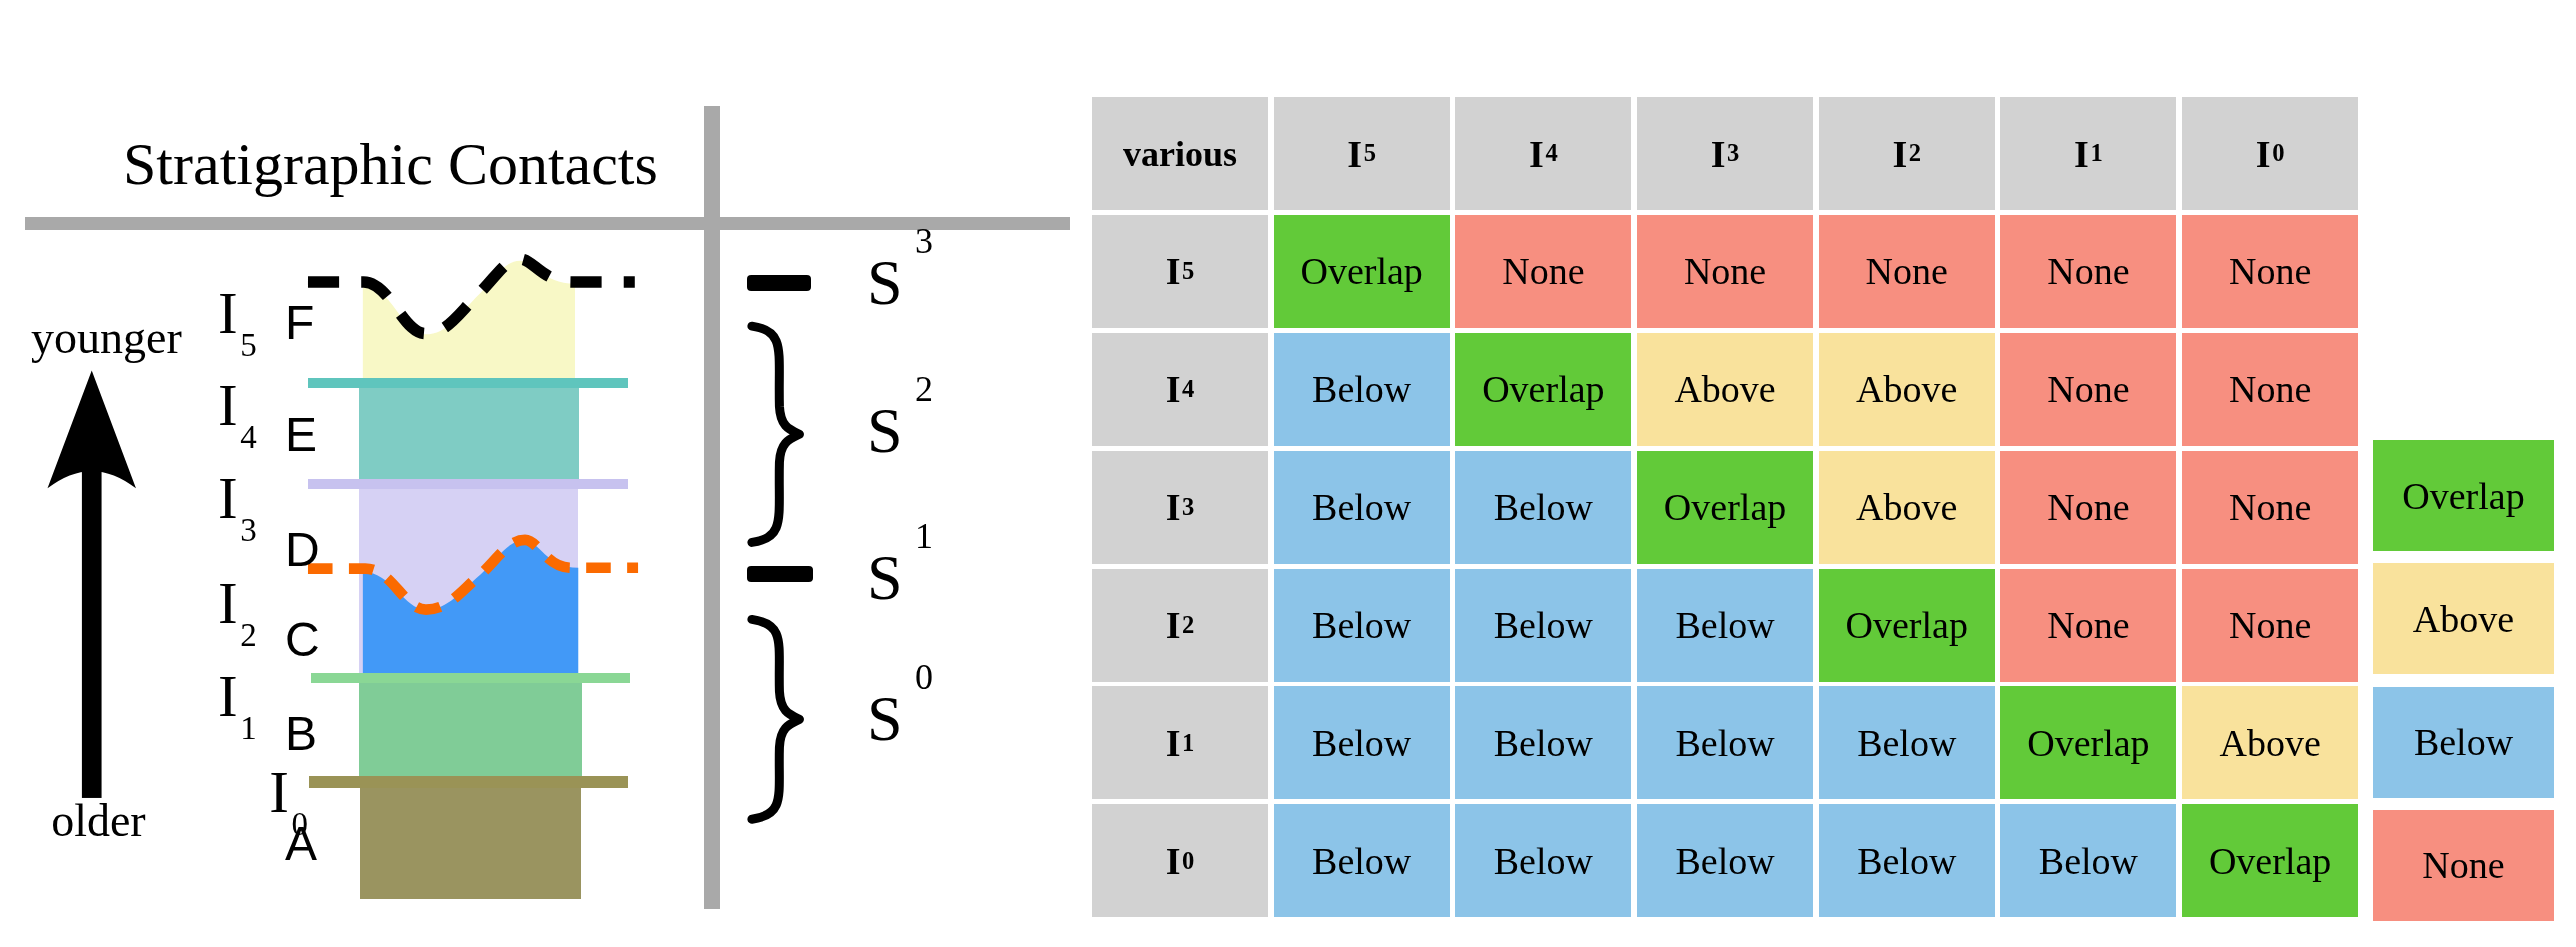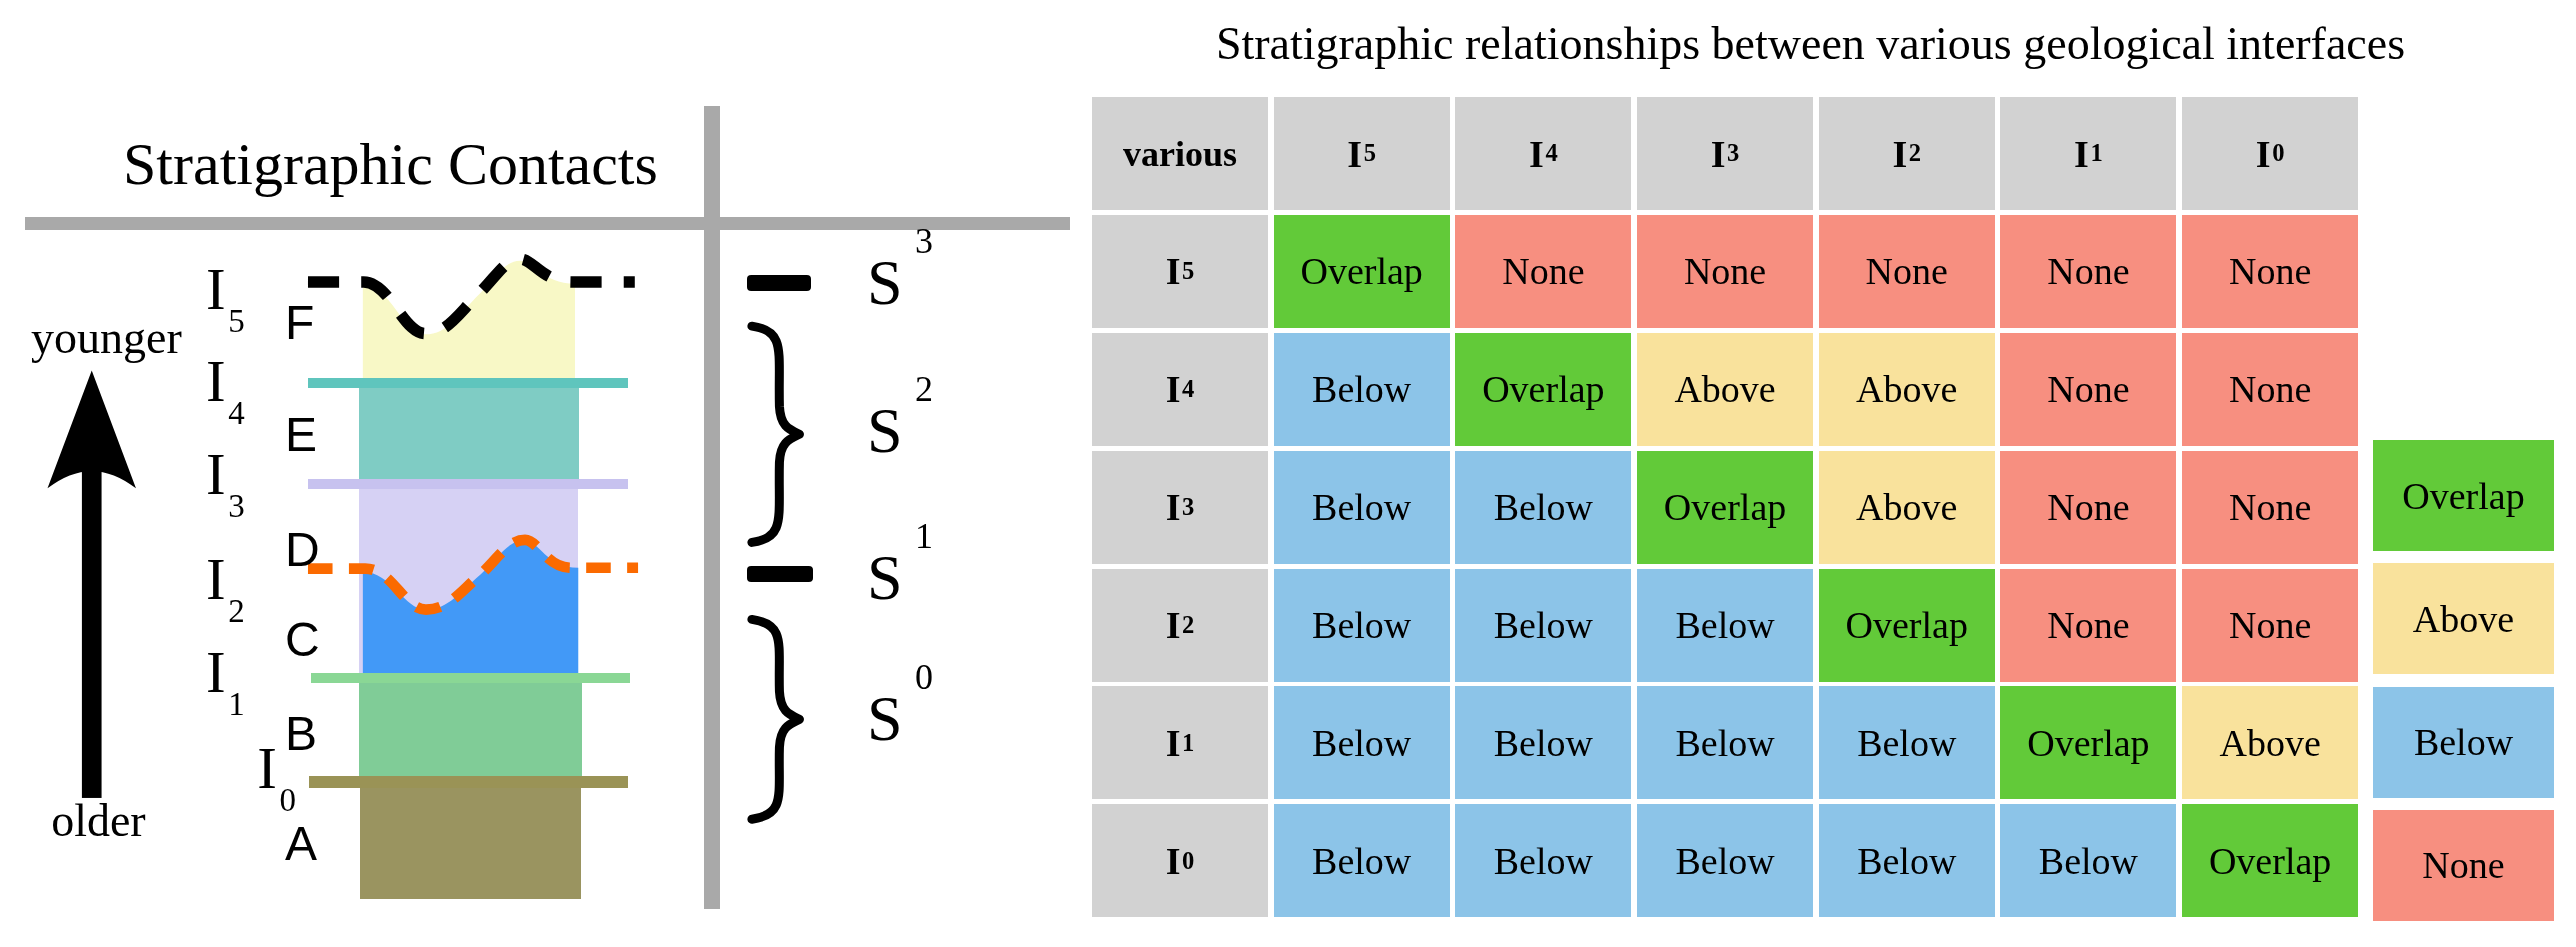--- a/index.html
+++ b/index.html
@@ -25,21 +25,21 @@
   .lyE{left:359px;top:388px;width:220px;height:91px;}
   .lyD{left:359px;top:489px;width:219px;height:186px;}
   .lyB{left:359px;top:683px;width:223px;height:93px;}
   .lyA{left:360px;top:787px;width:221px;height:112px;}
   .ct{position:absolute;z-index:4;}
   .ctI4{left:308px;top:378px;width:320px;height:9.8px;}
   .ctI3{left:308px;top:479px;width:320px;height:9.8px;}
   .ctI1{left:311px;top:673px;width:319px;height:9.8px;}
   .ctI0{left:309px;top:776px;width:319px;height:11.5px;}
 
-  .il{position:absolute;left:206px;width:90px;font-size:59px;line-height:1;z-index:5;}
+  .il{position:absolute;left:218px;width:90px;font-size:59px;line-height:1;z-index:5;margin-top:24px;}
   .il .sub{font-size:33px;vertical-align:-23px;margin-left:2.5px;}
   .il0{top:260px;} .il1{top:352px;} .il2{top:445px;} .il3{top:550px;} .il4{top:643px;} .il5{top:739px;text-align:right;}
 
   .ll{position:absolute;left:285px;width:49px;font-size:48px;line-height:1;z-index:5;}
   .ll0{top:299px;} .ll1{top:411px;} .ll2{top:526px;} .ll3{top:616px;} .ll4{top:710px;} .ll5{top:820px;}
 
   
   .pfdash{position:absolute;background:#000;border-radius:4.1px;z-index:5;}
   .pfd0{left:747px;top:275px;width:64px;height:16.4px;}
   .pfd1{left:747px;top:566px;width:66px;height:16.4px;}
@@ -60,21 +60,20 @@
 
   
   .legend{left:2373px;top:440px;display:flex;flex-direction:column;gap:12.3px;z-index:5;}
   .lgbox{width:181px;height:111px;display:flex;align-items:center;justify-content:center;font-size:38px;}
 </style>
 </head>
 <body>
 
 <div class="canvas">
 
-  <div class="abs main-title serif">Stratigraphic relationships between various geological interfaces</div>
   <div class="abs left-title serif">Stratigraphic Contacts</div>
 
   <div class="abs hbar" style="background: rgb(169, 169, 169);"></div>
   <div class="abs vbar" style="background: rgb(169, 169, 169);"></div>
 
   <div class="abs younger serif">younger</div>
   <div class="abs older serif">older</div>
 
   <div class="layer lyE" style="background: rgb(127, 204, 196);"></div>
   <div class="layer lyD" style="background: rgb(214, 209, 244);"></div>

